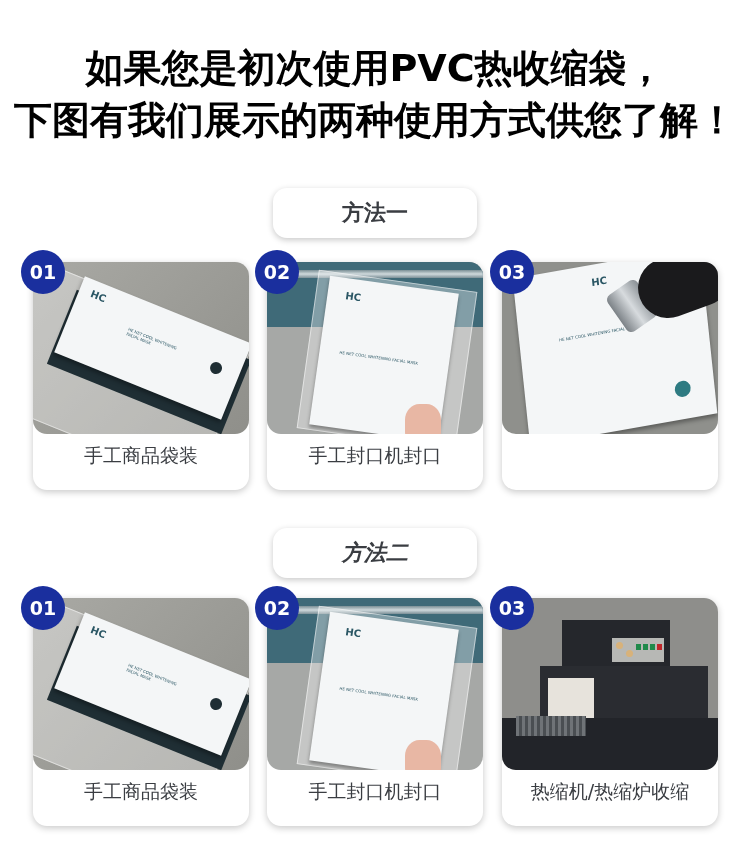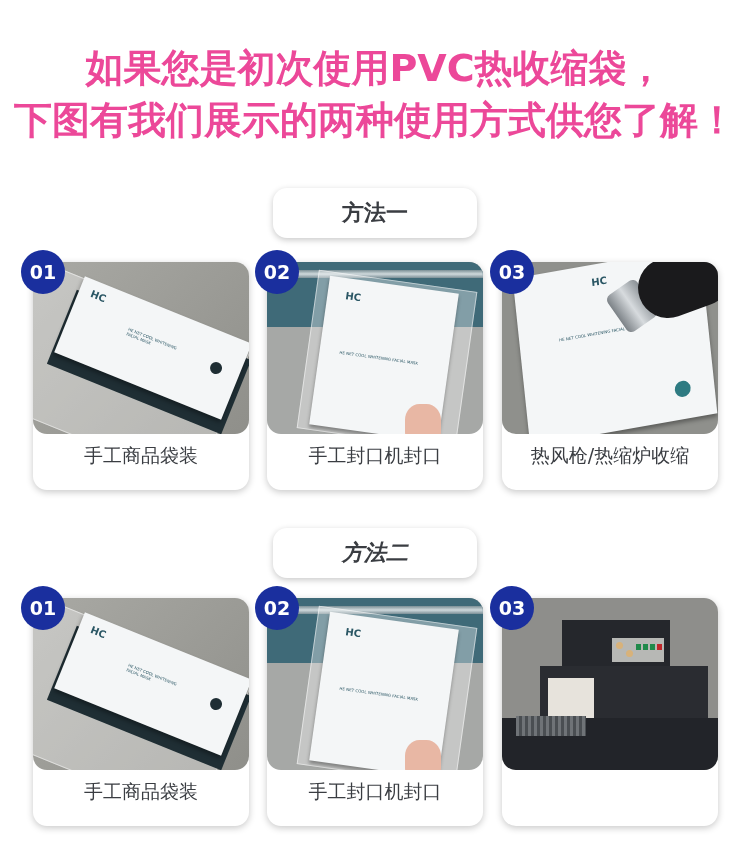--- a/index.html
+++ b/index.html
@@ -1,20 +1,20 @@
 <!DOCTYPE html>
 <html><head>
 <meta charset="utf-8">
 <style>
   * { box-sizing: border-box; margin: 0; padding: 0; }
   html, body { width: 750px; height: 854px; background: #ffffff; overflow: hidden; }
   body { position: relative; font-family: "DejaVu Sans", "Liberation Sans", sans-serif; color: #3a3d42; }
 
   .headline { position: absolute; left: 0; width: 750px; text-align: center; font-weight: bold;
-    color: #ec4899; letter-spacing: 0px; white-space: nowrap; }
+    color: #000000; letter-spacing: 0px; white-space: nowrap; }
   .headline.l1 { top: 44px; font-size: 38px; line-height: 48px; }
   .headline.l2 { top: 96px; font-size: 38px; line-height: 48px; }
 
   .method-pill { position: absolute; left: 273px; width: 204px; height: 50px; background: #fff;
     border-radius: 14px; box-shadow: 0 2px 6px rgba(0,0,0,0.22);
     display: flex; align-items: center; justify-content: center;
     font-size: 22px; font-weight: bold; color: #3a3d42; }
 
   .card { position: absolute; width: 216px; height: 228px; background: #fff; border-radius: 14px;
     box-shadow: 0 2px 7px rgba(0,0,0,0.22); overflow: visible; }
@@ -91,21 +91,20 @@
   <div class="badge">03</div>
   <div class="photo" style="background:#8f908c;">
     <div class="box-white" style="left:18px; top:0px; width:190px; height:168px; transform:rotate(-10deg) skewX(-4deg);">
       <div class="logo-mark" style="left:78px; top:12px;">HC</div>
       <div class="tiny-text" style="left:40px; top:66px; width:90px;">HE NET COOL WHITENING FACIAL MASK</div>
       <div class="teal-dot" style="left:150px; top:130px;"></div>
     </div>
     <div class="gun-nozzle" style="left:112px; top:22px; width:36px; height:44px; transform:rotate(-35deg);"></div>
     <div class="gun-body" style="left:135px; top:-10px; width:95px; height:60px; transform:rotate(-20deg);"></div>
   </div>
-  <div class="caption">热风枪/热缩炉收缩</div>
 </div>
 
 <div class="method-pill" style="top:528px;font-style:italic;">方法二</div>
 
 <div class="card" style="left:33px; top:598px;">
   <div class="badge">01</div>
   <div class="photo bg-gray">
     <div class="bag" style="left:2px; top:6px; width:225px; height:150px; transform:rotate(22deg); transform-origin:20px 20px;"></div>
     <div class="box-edge" style="left:22px; top:60px; width:188px; height:80px; transform:rotate(22deg);"></div>
     <div class="box-white" style="left:30px; top:45px; width:180px; height:82px; transform:rotate(22deg);">
@@ -142,13 +141,14 @@
       <div class="led" style="left:24px; top:6px;"></div>
       <div class="led" style="left:31px; top:6px;"></div>
       <div class="led" style="left:38px; top:6px;"></div>
       <div class="led red" style="left:45px; top:6px;"></div>
     </div>
     <div class="machine-body" style="left:38px; top:68px; width:168px; height:70px;"></div>
     <div class="machine-curtain" style="left:46px; top:80px; width:46px; height:52px;"></div>
     <div class="machine-base" style="left:0px; top:120px; width:216px; height:52px;"></div>
     <div class="machine-conveyor" style="left:14px; top:118px; width:70px; height:20px;"></div>
   </div>
+  <div class="caption">热缩机/热缩炉收缩</div>
 </div>
 
 </body></html>

